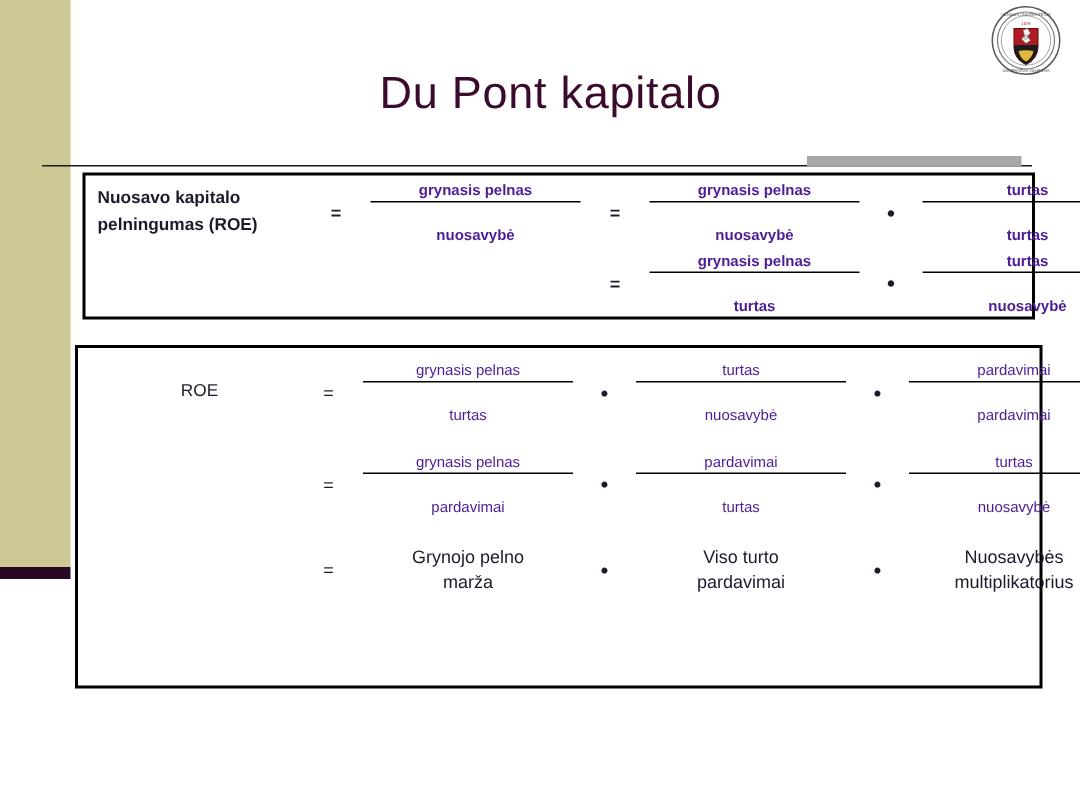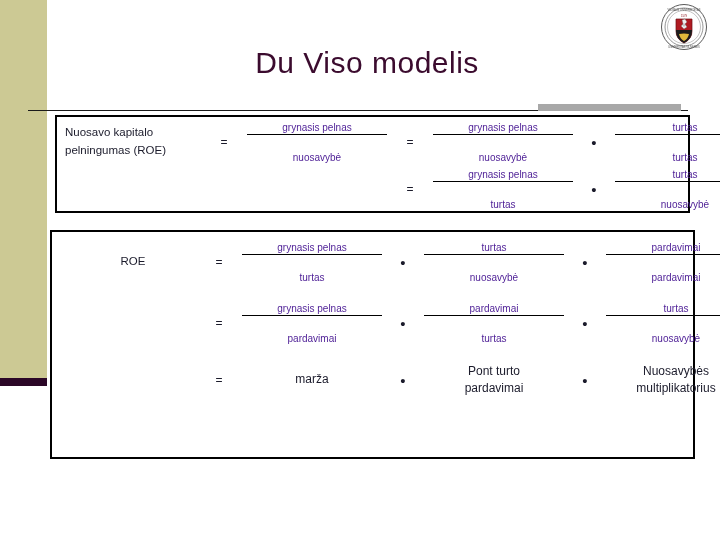--- a/index.html
+++ b/index.html
@@ -82,20 +82,21 @@
     position: absolute;
     border: 2px solid #000000;
     background: #ffffff;
     box-sizing: border-box;
   }
   #table-one {
     left: 55px;
     top: 115px;
     width: 635px;
     height: 98px;
+    font-weight: bold;
   }
   #table-two {
     left: 50px;
     top: 230px;
     width: 645px;
     height: 229px;
   }
 
   .row {
     display: flex;
@@ -182,21 +183,21 @@
       <path d="M16 16 h16 v12 q0 8 -8 12 q-8 -4 -8 -12 z" fill="#b01b22" stroke="#6a0d12" stroke-width="0.7"></path>
       <path d="M16 27 h16 v1 q0 8 -8 12 q-8 -4 -8 -12 z" fill="#1c1c1c"></path>
       <path d="M19 31 q5 -1 10 0 q-1 5 -5 7 q-4 -2 -5 -7 z" fill="#e0b93b"></path>
       <g fill="#f0f0f0" stroke="#5a5a5a" stroke-width="0.35">
         <path d="M22 17 l3 -1 l2 3 l-2 2 l2 3 l-3 2 l-3 -3 l2 -2 z"></path>
         <circle cx="24" cy="22" r="1.1" fill="#f5f5f5"></circle>
       </g>
     </svg>
   </div>
 
-  <div class="title">Du Viso modelis</div>
+  <div class="title">Du Pont kapitalo</div>
   <div class="title-rule"></div>
   <div class="grey-tab"></div>
 
   <div class="tbl" id="table-one">
 
     <div class="row" style="height:50px;">
       <div class="cell-label">Nuosavo kapitalo pelningumas (ROE)</div>
       <div class="op">=</div>
       <div class="frac">
         <span class="num">grynasis pelnas</span>
@@ -271,25 +272,26 @@
       <div class="frac">
         <span class="num">turtas</span>
         <span class="den">nuosavybė</span>
       </div>
     </div>
 
     <div class="row" style="height:52px;">
       <div class="cell-label center"></div>
       <div class="op">=</div>
       <div class="term">
+        <span class="l1">Grynojo pelno</span>
         <span class="l2">marža</span>
       </div>
       <div class="op dot">•</div>
       <div class="term">
-        <span class="l1">Pont turto</span>
+        <span class="l1">Viso turto</span>
         <span class="l2">pardavimai</span>
       </div>
       <div class="op dot">•</div>
       <div class="term">
         <span class="l1">Nuosavybės</span>
         <span class="l2">multiplikatorius</span>
       </div>
     </div>
 
   </div>

